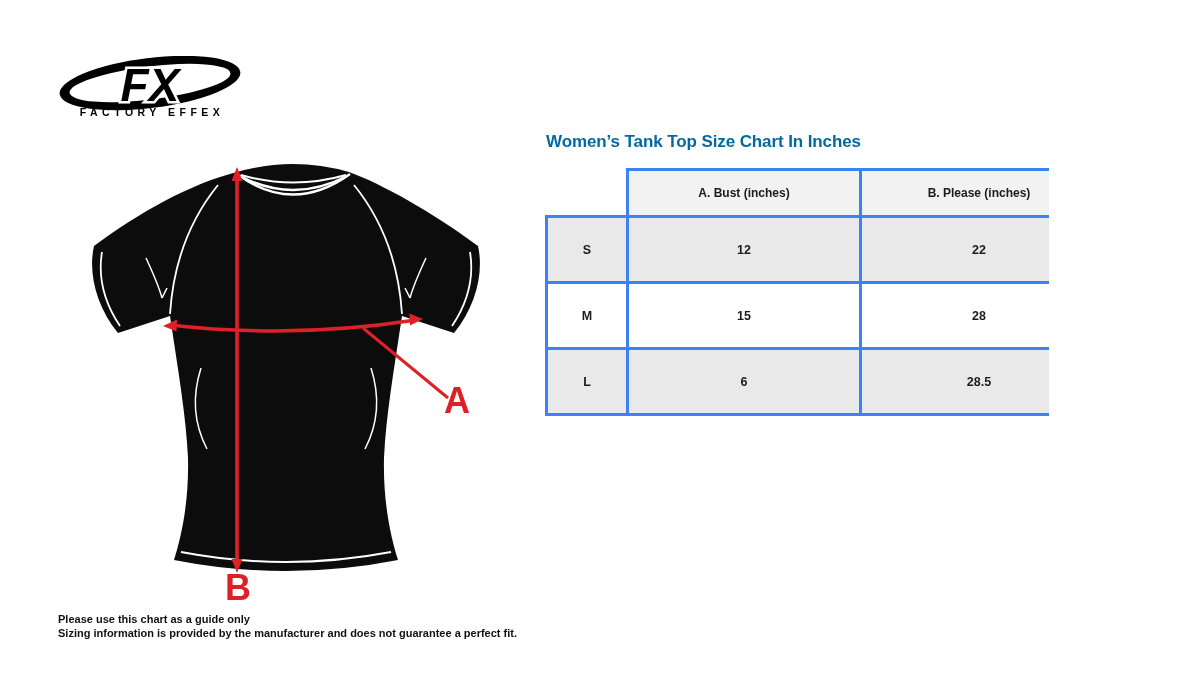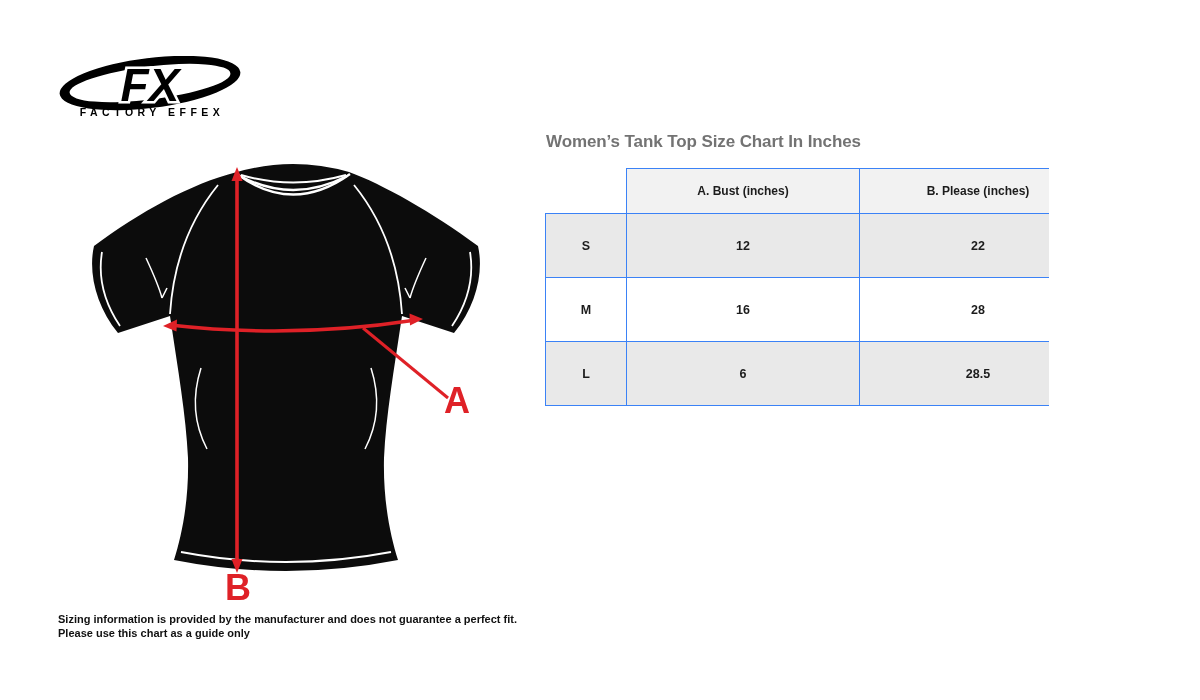--- a/index.html
+++ b/index.html
@@ -4,28 +4,28 @@
 <style>
   html,body{margin:0;padding:0;background:#fff;}
   .page{
     position:relative;width:1049px;height:700px;background:#ffffff;
     font-family:"Liberation Sans",sans-serif;overflow:hidden;text-decoration:underline;
   }
   .logo{position:absolute;left:55px;top:56px;width:190px;height:64px;}
   .shirt{position:absolute;left:60px;top:140px;width:450px;height:470px;}
   .chart-title{
     position:absolute;left:546px;top:132px;margin:0;
-    font-size:17px;font-weight:bold;color:#737373;letter-spacing:-0.1px;
+    font-size:17px;font-weight:bold;color:#0369a1;letter-spacing:-0.1px;
   }
   .size-table{
     position:absolute;left:545px;top:168px;
     border-collapse:collapse;table-layout:fixed;width:551px;
   }
   .size-table th,.size-table td{
-    border:1px solid #3b82f6;text-align:center;vertical-align:middle;
+    border:3px solid #3b82f6;text-align:center;vertical-align:middle;
     color:#1c1c1c;padding:0;
   }
   .size-table thead th{
     height:44px;background:#f2f2f2;font-size:12px;font-weight:bold;
   }
   .size-table thead th.corner{border:none;background:transparent;}
   .size-table tbody td{height:63px;font-size:12.5px;font-weight:bold;background:#ffffff;}
   .size-table tbody tr.alt td{background:#e9e9e9;}
   .disclaimer{
     position:absolute;left:58px;top:612px;
@@ -114,29 +114,29 @@
       </tr>
     </thead>
     <tbody>
       <tr class="alt">
         <td>S</td>
         <td>12</td>
         <td>22</td>
       </tr>
       <tr>
         <td>M</td>
-        <td>16</td>
+        <td>15</td>
         <td>28</td>
       </tr>
       <tr class="alt">
         <td>L</td>
         <td>6</td>
         <td>28.5</td>
       </tr>
     </tbody>
   </table>
 
   <div class="disclaimer">
+    <div>Please use this chart as a guide only</div>
     <div>Sizing information is provided by the manufacturer and does not guarantee a perfect fit.</div>
-    <div>Please use this chart as a guide only</div>
   </div>
 
 </div>
 
 </body></html>

